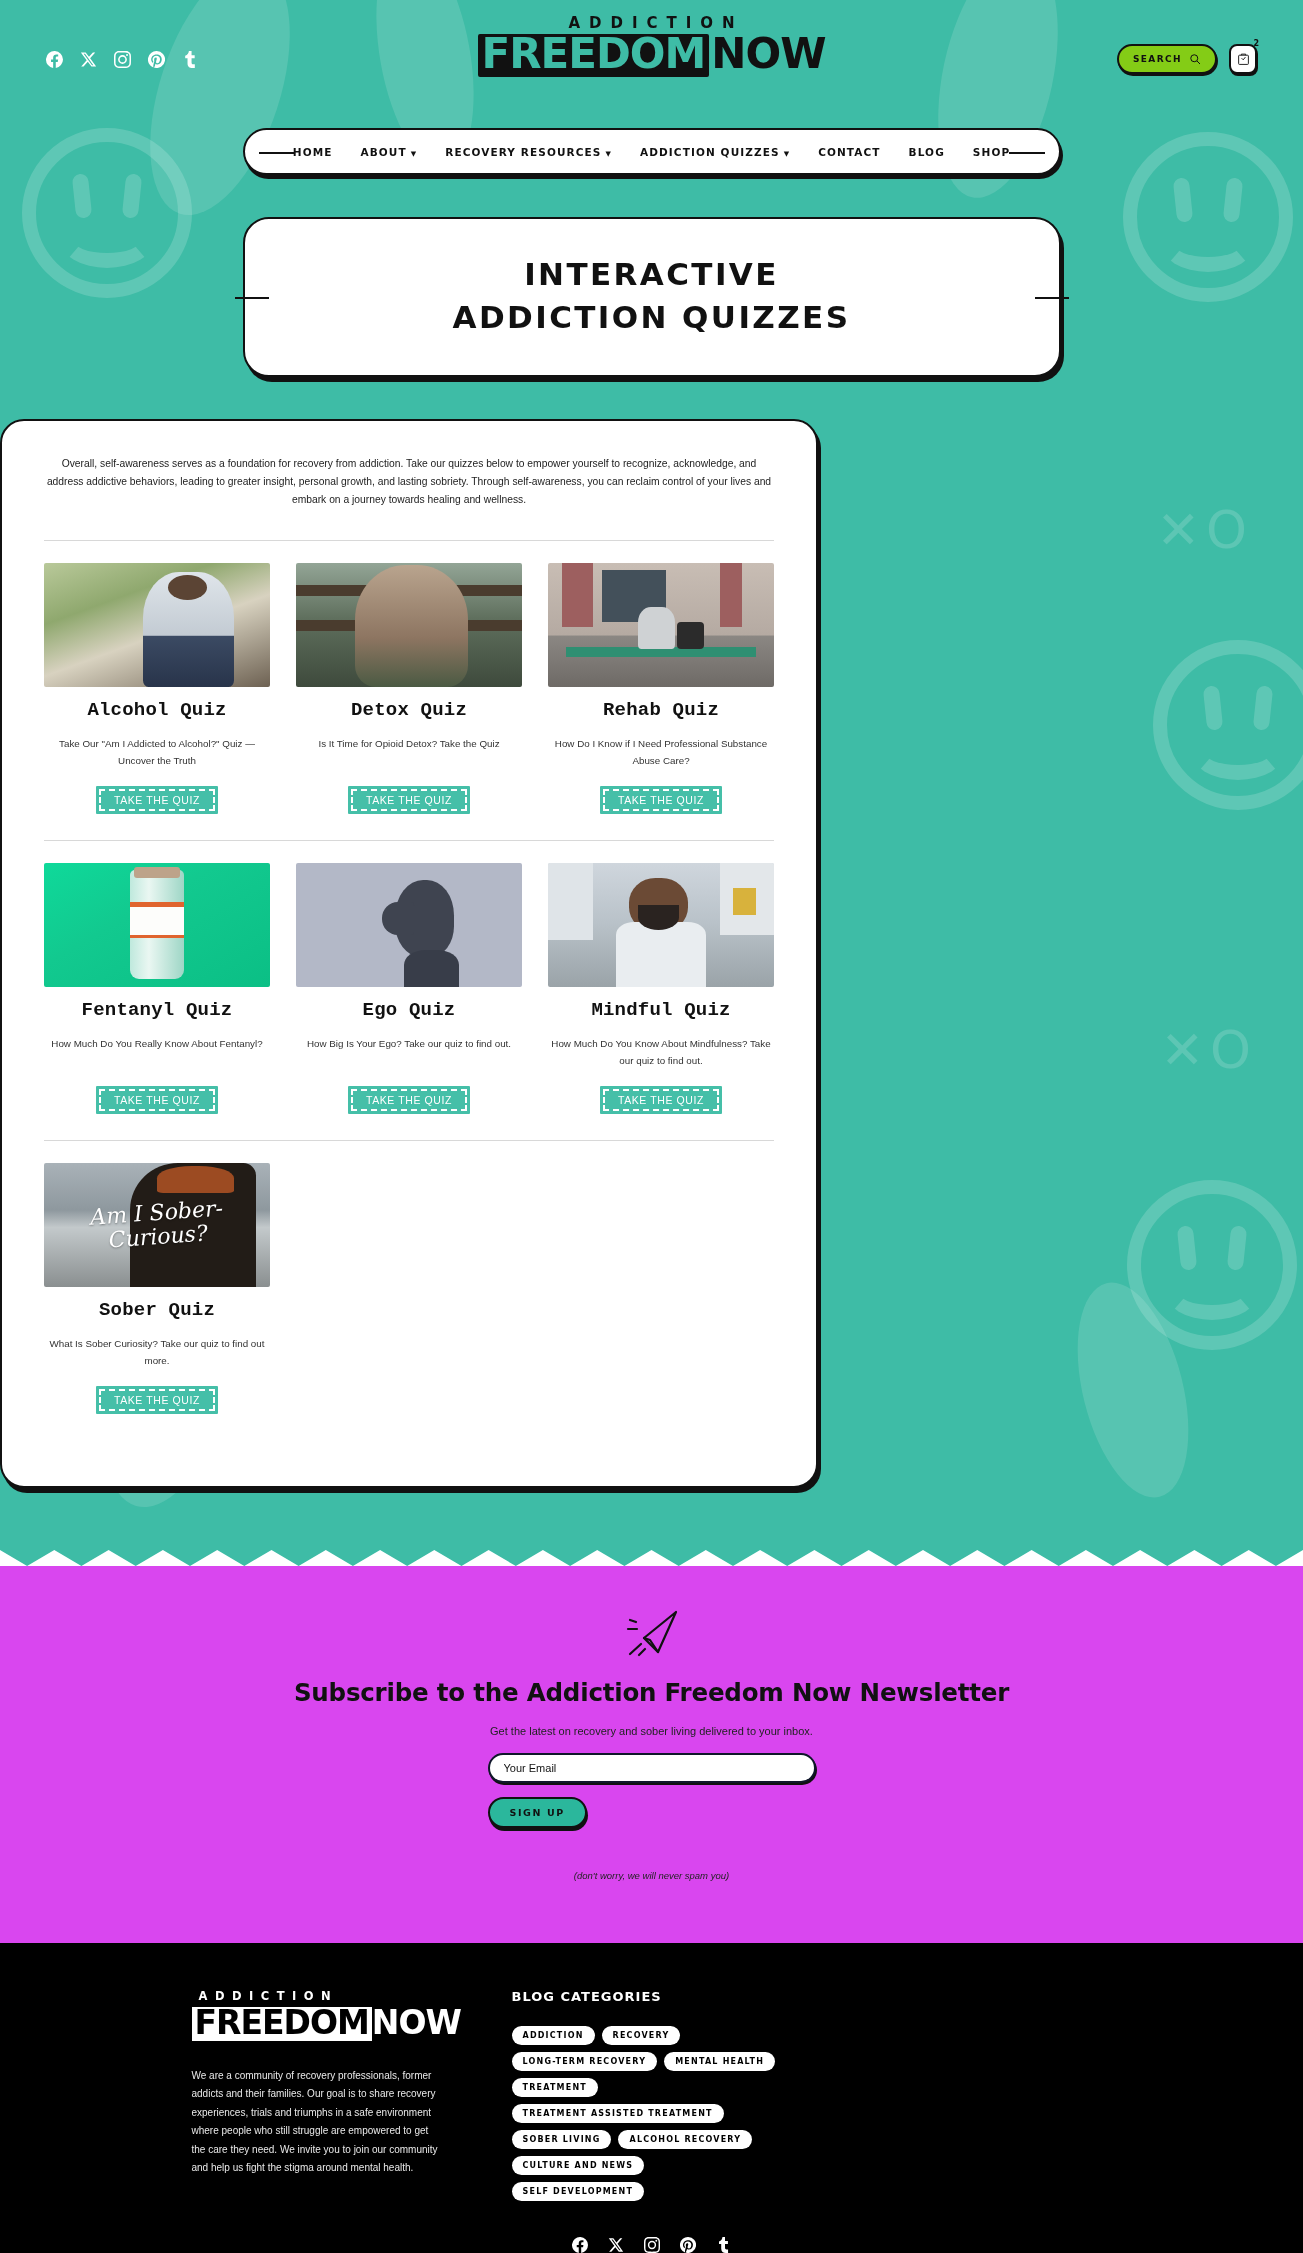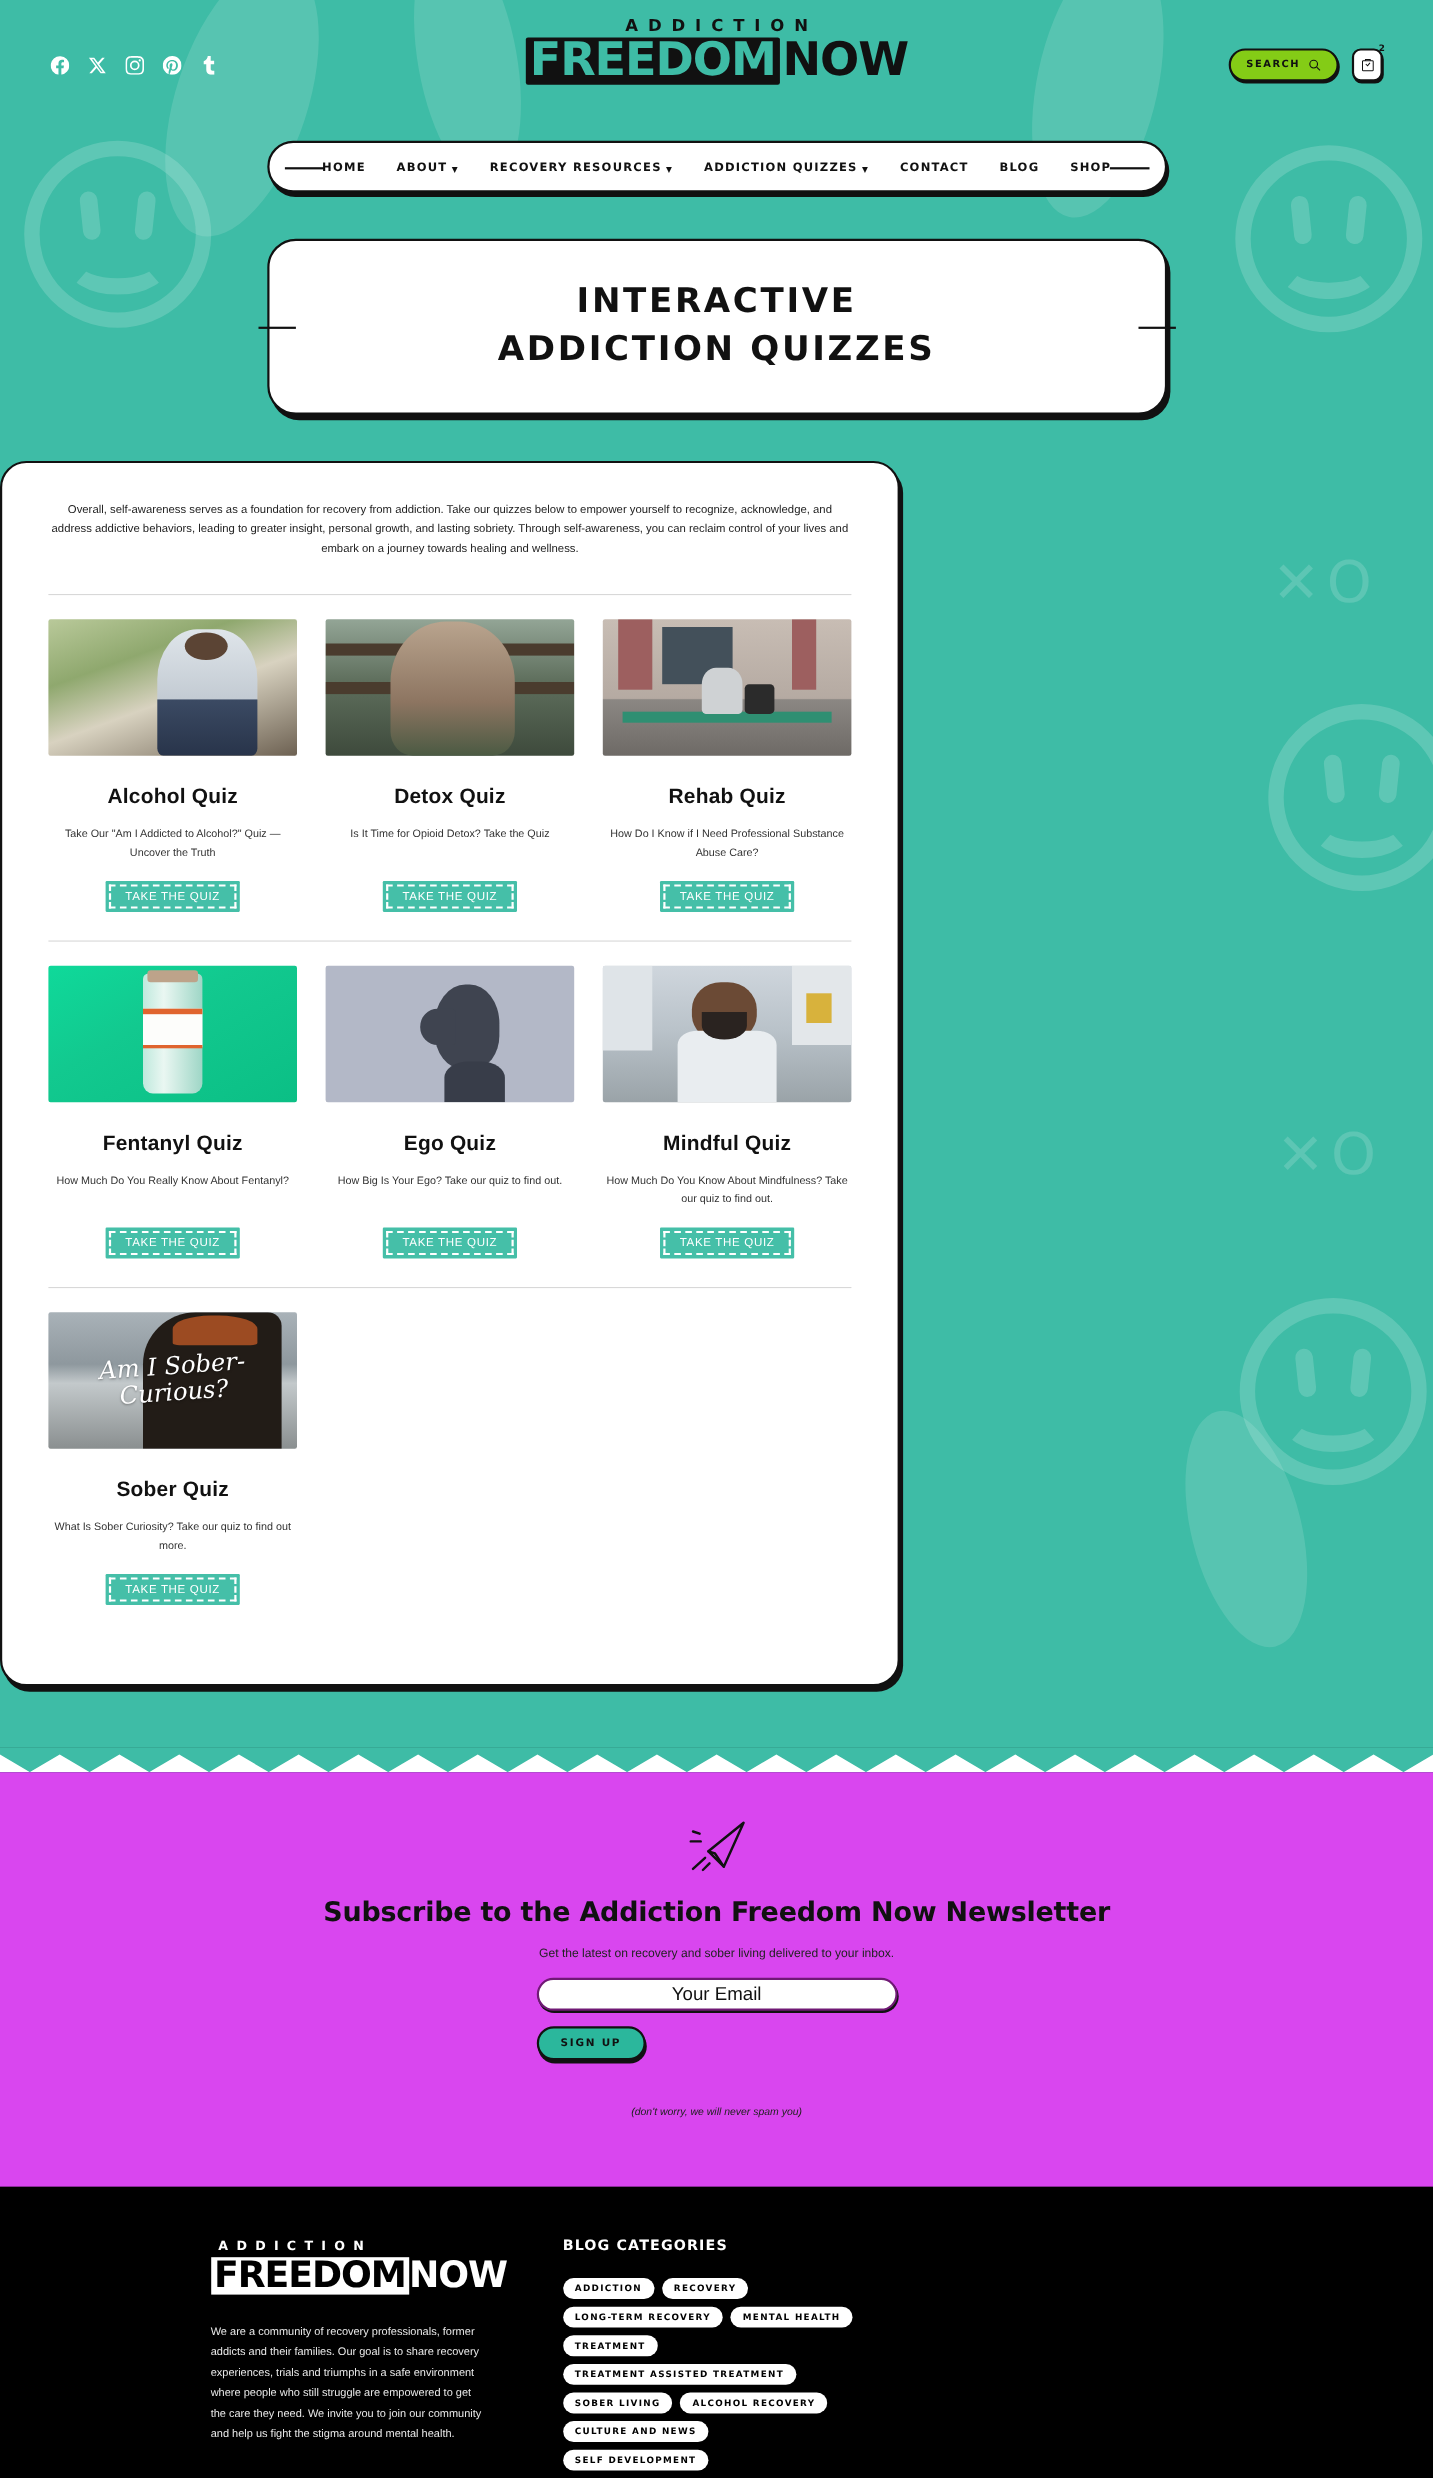--- a/index.html
+++ b/index.html
@@ -263,25 +263,25 @@
   .quiz-card { text-align: center; }
   .quiz-thumb {
     width: 100%;
     height: 124px;
     border-radius: 2px;
     position: relative;
     overflow: hidden;
     background: #b9c0cc;
   }
   .quiz-title {
-    font-family: Liberation Sans, sans-serif;
+    font-family: Liberation Mono, monospace;
     font-size: 19px;
     font-weight: 700;
     color: #111;
-    margin-top: 27px;
+    margin-top: 12px;
     letter-spacing: 0.2px;
   }
   .quiz-desc {
     font-family: "Liberation Sans", sans-serif;
     font-size: 9.8px;
     line-height: 1.75;
     color: #333;
     margin-top: 14px;
     min-height: 34px;
   }
@@ -323,30 +323,29 @@
   .nl-sub {
     font-family: "Liberation Sans", sans-serif;
     font-size: 11px;
     color: #222;
     margin-top: 18px;
   }
   .nl-form { margin-top: 16px; display: inline-block; text-align: left; }
   .nl-input {
     width: 328px;
     height: 30px;
-    border: 2px solid #701a75;
+    border: 2px solid #0f172a;
     border-radius: 16px;
     padding: 0 14px;
     font-family: "Liberation Sans", sans-serif;
-    font-size: 17px;
+    font-size: 11px;
     color: #111;
     box-shadow: 1px 2px 0 #111;
     outline: none;
     background: #fff;
-    text-align: center;
   }
   .nl-input::placeholder { color: #111; opacity: 1; }
   .nl-btn {
     margin-top: 14px;
     background: #2bb79c;
     border: 2px solid #111;
     border-radius: 16px;
     box-shadow: 1px 3px 0 #111;
     padding: 8px 20px;
     font-family: "DejaVu Sans", sans-serif;

